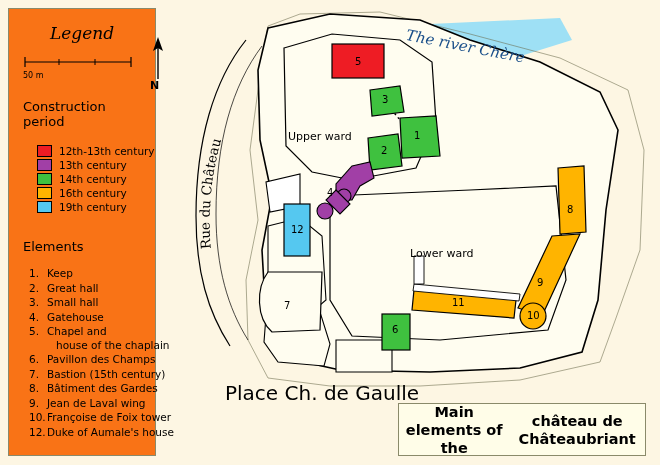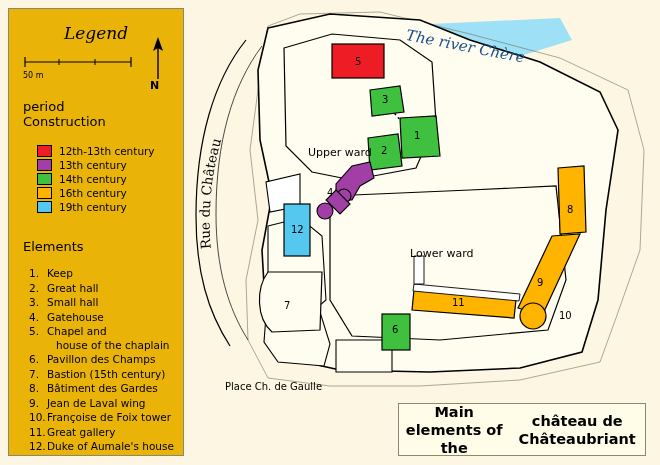--- a/index.html
+++ b/index.html
@@ -8,22 +8,22 @@
     background:#fdf6e3;
     font-family:"DejaVu Sans", sans-serif;
     position:relative;
     overflow:hidden;
   }
   #map-root{position:absolute;left:0;top:0;width:660px;height:465px;}
   svg.layer{position:absolute;left:0;top:0;width:660px;height:465px;}
 
   
   .legend-box{
-    position:absolute;left:8px;top:8px;width:176px;height:448px;
-    background:#eab308;border:1px solid #8a8a6a;
+    position:absolute;left:8px;top:8px;width:148px;height:448px;
+    background:#f97316;border:1px solid #8a8a6a;
     box-sizing:border-box;
   }
   .legend-title{
     position:absolute;left:0;top:14px;width:100%;
     text-align:center;font-style:italic;font-size:17px;color:#000;
     font-family:"DejaVu Serif", serif;
   }
   .scalebar-wrap{position:absolute;left:14px;top:44px;width:110px;}
   .scale-label{
     position:absolute;left:14px;top:62px;width:110px;text-align:left;
@@ -44,23 +44,23 @@
   .swatch-label{font-size:10.5px;color:#000;white-space:nowrap;}
 
   .elements-list{position:absolute;left:20px;top:258px;width:150px;}
   .element-row{display:flex;font-size:10.5px;color:#000;line-height:13.5px;margin-bottom:1px;}
   .element-num{width:18px;flex:0 0 18px;text-align:left;}
   .element-text{flex:1;}
   .element-text .indent{display:block;padding-left:9px;}
 
   
   .map-label{position:absolute;font-size:11px;color:#000;white-space:nowrap;}
-  #label-upper-ward{left:308px;top:130px;margin-top:16px;}
+  #label-upper-ward{left:288px;top:130px;}
   #label-lower-ward{left:410px;top:247px;text-align:center;}
-  #label-place{left:225px;top:381px;font-size:10px;}
+  #label-place{left:225px;top:381px;font-size:20px;}
   #label-river{left:408px;top:26px;font-size:15px;font-style:italic;color:#1a4f8a;font-family:"DejaVu Serif", serif;transform:rotate(11deg);transform-origin:left top;}
 
   .bldg-num{position:absolute;font-size:10px;color:#000;font-weight:normal;}
 
   
   .title-box{
     position:absolute;left:398px;top:403px;width:248px;height:53px;
     background:#fffde8;border:1px solid #8a8a6a;box-sizing:border-box;
     display:flex;flex-direction:row;align-items:center;justify-content:center;
   }
@@ -145,21 +145,21 @@
   <div class="bldg-num" style="left:355px;top:56px;">5</div>
   <div class="bldg-num" style="left:382px;top:94px;">3</div>
   <div class="bldg-num" style="left:414px;top:130px;">1</div>
   <div class="bldg-num" style="left:381px;top:145px;">2</div>
   <div class="bldg-num" style="left:327px;top:187px;">4</div>
   <div class="bldg-num" style="left:291px;top:224px;">12</div>
   <div class="bldg-num" style="left:284px;top:300px;">7</div>
   <div class="bldg-num" style="left:392px;top:324px;">6</div>
   <div class="bldg-num" style="left:567px;top:204px;">8</div>
   <div class="bldg-num" style="left:537px;top:277px;">9</div>
-  <div class="bldg-num" style="left:527px;top:310px;margin-left:32px;">10</div>
+  <div class="bldg-num" style="left:527px;top:310px;">10</div>
   <div class="bldg-num" style="left:452px;top:297px;">11</div>
 
   <div class="legend-box">
     <div class="legend-title">Legend</div>
 
     <svg class="scalebar-wrap" width="110" height="18" viewBox="0 0 110 18">
       <line x1="2" y1="4" x2="2" y2="14" stroke="#000" stroke-width="1.2"></line>
       <line x1="2" y1="9" x2="108" y2="9" stroke="#000" stroke-width="1.2"></line>
       <line x1="108" y1="4" x2="108" y2="14" stroke="#000" stroke-width="1.2"></line>
       <line x1="36" y1="6" x2="36" y2="12" stroke="#000" stroke-width="1"></line>
@@ -167,22 +167,22 @@
     </svg>
     <div class="scale-label">50 m</div>
 
     <svg class="north-wrap" width="22" height="44" viewBox="0 0 22 44">
       <line x1="11" y1="42" x2="11" y2="8" stroke="#000" stroke-width="1.4"></line>
       <polygon points="11,0 6,14 11,11 16,14" fill="#000"></polygon>
     </svg>
     <div class="north-label">N</div>
 
     <div class="section-head" id="construction-head">
+      <div>Construction</div>
       <div>period</div>
-      <div>Construction</div>
     </div>
 
     <div class="swatch-list">
       <div class="swatch-row">
         <span class="swatch" style="background:#ee1c24"></span>
         <span class="swatch-label">12th-13th century</span>
       </div>
       <div class="swatch-row">
         <span class="swatch" style="background:#a13fa6"></span>
         <span class="swatch-label">13th century</span>
@@ -241,24 +241,20 @@
       </div>
       <div class="element-row">
         <span class="element-num">9.</span>
         <span class="element-text">Jean de Laval wing</span>
       </div>
       <div class="element-row">
         <span class="element-num">10.</span>
         <span class="element-text">Françoise de Foix tower</span>
       </div>
       <div class="element-row">
-        <span class="element-num">11.</span>
-        <span class="element-text">Great gallery</span>
-      </div>
-      <div class="element-row">
         <span class="element-num">12.</span>
         <span class="element-text">Duke of Aumale's house</span>
       </div>
     </div>
   </div>
 
   <div class="title-box">
     <div class="title-line">Main elements of the</div>
     <div class="title-line">château de Châteaubriant</div>
   </div>

